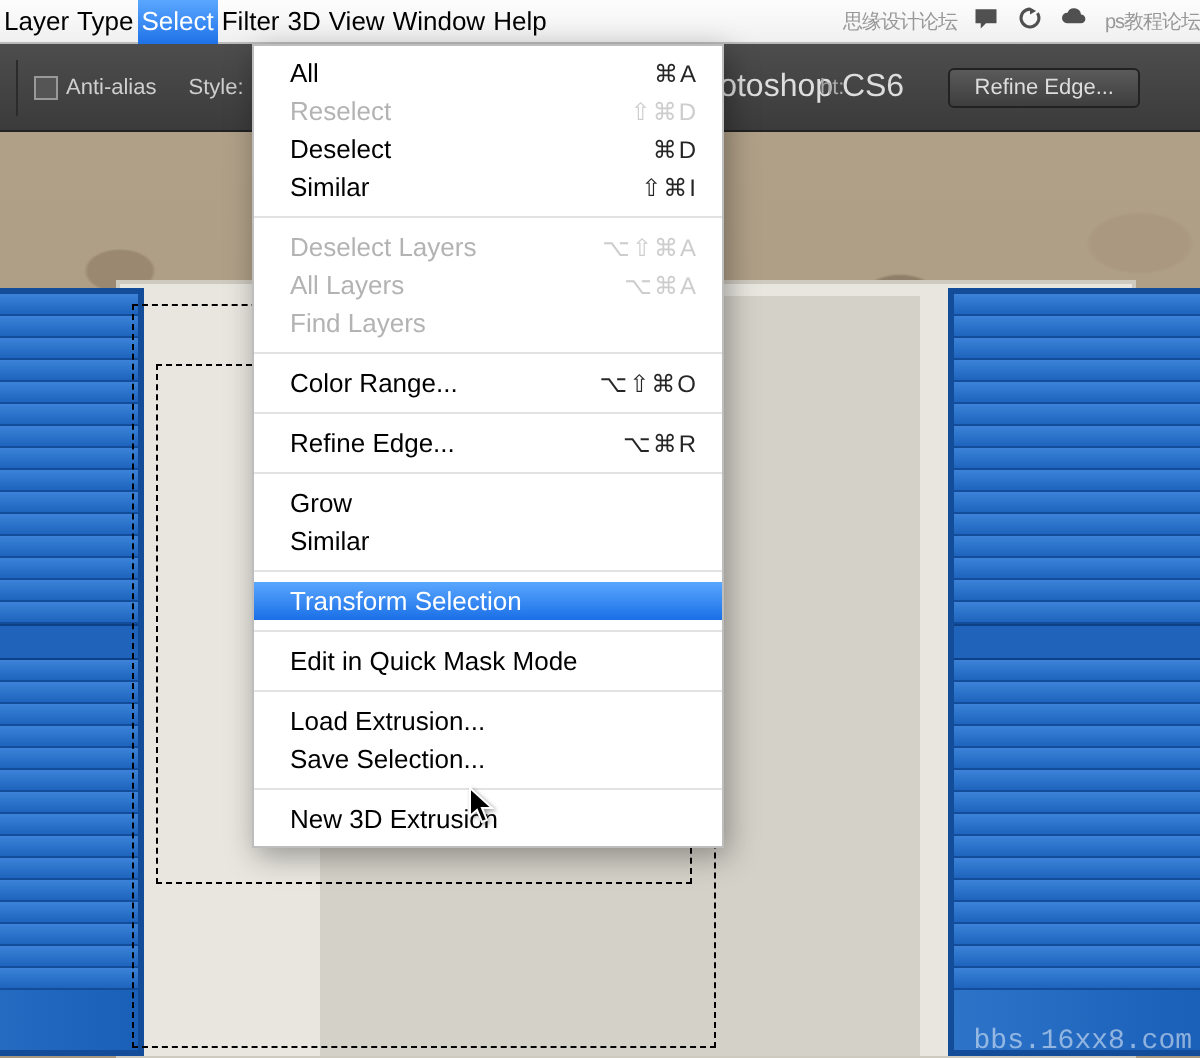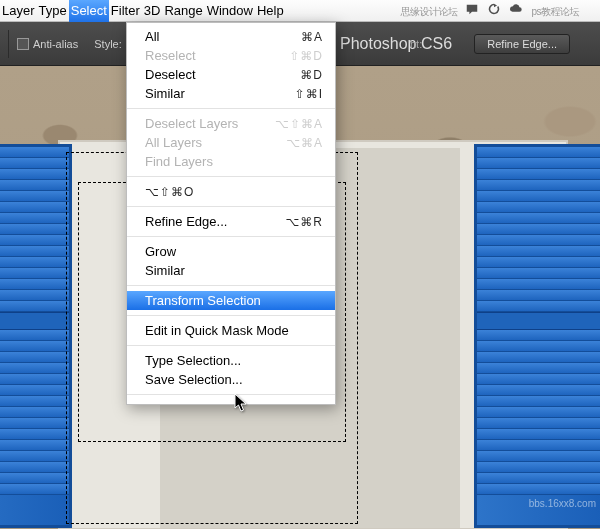--- a/index.html
+++ b/index.html
@@ -1,21 +1,21 @@
 <!DOCTYPE html>
 <html><head>
 <meta charset="utf-8">
 <style>
 * { margin: 0; padding: 0; box-sizing: border-box; font-family: "Lucida Grande", "Helvetica Neue", Arial, sans-serif; }
 body { width: 600px; height: 529px; overflow: hidden; background: #888; position: relative; }
 
 .menubar { height: 22px; background: linear-gradient(#fdfdfd, #f0f0f0); border-bottom: 1px solid #bbb; display: flex; align-items: center; font-size: 13px; color: #000; position: relative; z-index: 30; }
 .menubar .menu-item { padding: 0 2px; height: 22px; line-height: 22px; cursor: default; }
 .menubar .menu-item.selected { background: linear-gradient(#5aa7ff, #1f72e8); color: #fff; }
-.menubar .right-icons { margin-left: auto; display: flex; align-items: flex-end; gap: 8px; padding-right: 21px; opacity: 0.85; }
+.menubar .right-icons { margin-left: auto; display: flex; align-items: center; gap: 8px; padding-right: 0; opacity: 0.85; }
 .menubar .right-icons svg, .menubar .right-icons .watermark { height: 14px; }
 .watermark { font-size: 10px; color: #888; font-family: Arial; letter-spacing: -0.5px; white-space: nowrap; }
 
 .toolbar { height: 44px; background: linear-gradient(#4d4d4d, #3b3b3b); border-bottom: 1px solid #222; display: flex; align-items: center; color: #cfcfcf; font-size: 11px; position: relative; z-index: 10; }
 .tool-sep { width: 1px; height: 28px; background: #2b2b2b; margin: 0 8px; }
 .checkbox { width: 12px; height: 12px; border: 1px solid #999; background: #555; margin-right: 4px; display: inline-block; vertical-align: middle; }
 .tool-label { margin-right: 6px; color: #cfcfcf; }
 .style-box { width: 22px; height: 20px; background: #333; border: 1px solid #222; display: inline-block; }
 .app-title { color: #ddd; font-size: 16px; position: absolute; left: 340px; }
 .refine-btn { margin-left: auto; margin-right: 30px; background: linear-gradient(#5a5a5a,#3e3e3e); border: 1px solid #222; color: #ddd; font-size: 11px; padding: 3px 12px; border-radius: 3px; }
@@ -43,45 +43,45 @@
 .shutter { position: absolute; top: 78px; width: 130px; height: 384px; background: linear-gradient(90deg,#2d74c9,#1a5fb8); border: 3px solid #134d99; }
 .shutter.left { left: -58px; }
 .shutter.right { right: -4px; }
 .shutter .slat { height: 11px; border-bottom: 1px solid #134d99; background: linear-gradient(#3b82d8,#1e64be); }
 .shutter .mid-rail { height: 18px; background: #1f64ba; border-top: 1px solid #0e4088; border-bottom: 1px solid #0e4088; }
 
 .marquee { position: absolute; border: 1px dashed #000; background: rgba(255,255,255,0); }
 .marquee1 { left: 66px; top: 86px; width: 292px; height: 372px; }
 .marquee2 { left: 78px; top: 116px; width: 268px; height: 260px; }
 
-.dropdown { position: absolute; left: 126px; top: 22px; width: 210px; background: #fff; border: 1px solid #bdbdbd; box-shadow: 2px 4px 14px rgba(0,0,0,0.35); z-index: 40; font-size: 13px; color: #000; padding: 4px 0; }
+.dropdown { position: absolute; left: 126px; top: 22px; width: 236px; background: #fff; border: 1px solid #bdbdbd; box-shadow: 2px 4px 14px rgba(0,0,0,0.35); z-index: 40; font-size: 13px; color: #000; padding: 4px 0; }
 .dropdown .row { display: flex; align-items: center; height: 19px; padding: 0 12px 0 18px; cursor: default; }
 .dropdown .row.disabled { color: #b3b3b3; }
 .dropdown .row.highlight { background: linear-gradient(#5aa7ff,#1a6fe6); color: #fff; }
 .dropdown .row .label { flex: 1; }
 .dropdown .row .shortcut { font-size: 12px; color: inherit; opacity: 0.85; letter-spacing: 1px; }
 .dropdown .row.disabled .shortcut { color: #c5c5c5; }
 .dropdown .sep { height: 1px; background: #e2e2e2; margin: 5px 0; }
 .dropdown .sub-arrow { font-size: 10px; margin-left: 4px; }
 
 .cursor-arrow { position: absolute; left: 234px; top: 393px; z-index: 50; pointer-events: none; }
 .cursor-arrow svg { width: 16px; height: 20px; filter: drop-shadow(1px 1px 1px rgba(0,0,0,0.4)); }
 
-.corner-wm { position:absolute; right:4px; bottom:20px; font-size:10px; color:rgba(255,255,255,0.5); z-index:5; font-family:Liberation Sans, sans-serif; }
+.corner-wm { position:absolute; right:4px; bottom:0; font-size:14px; color:rgba(255,255,255,0.5); z-index:5; font-family:Liberation Mono, monospace; }
 </style>
 </head>
 <body>
 
 <div class="menubar">
   <div class="menu-item">Layer</div>
   <div class="menu-item">Type</div>
   <div class="menu-item selected">Select</div>
   <div class="menu-item">Filter</div>
   <div class="menu-item">3D</div>
-  <div class="menu-item">Range</div>
+  <div class="menu-item">View</div>
   <div class="menu-item">Window</div>
   <div class="menu-item">Help</div>
   <div class="right-icons">
     <span class="watermark">思缘设计论坛</span>
     <span><svg viewBox="0 0 16 16" width="14" height="14">
           <path fill="#333" d="M2 3h12v8H8l-3 3v-3H2z"></path>
         </svg></span>
     <span><svg viewBox="0 0 16 16" width="14" height="14">
           <path fill="#333" d="M8 2a6 6 0 1 0 5 2.7l-1.5 1A4.2 4.2 0 1 1 8 3.8V6l3.5-2L8 2z"></path>
         </svg></span>
@@ -206,20 +206,21 @@
     </div>
     <div class="row disabled">
       <span class="label">All Layers</span>
       <span class="shortcut">⌥⌘A</span>
     </div>
     <div class="row disabled">
       <span class="label">Find Layers</span>
     </div>
     <div class="sep"></div>
     <div class="row">
+      <span class="label">Color Range...</span>
       <span class="shortcut">⌥⇧⌘O</span>
     </div>
     <div class="sep"></div>
     <div class="row">
       <span class="label">Refine Edge...</span>
       <span class="shortcut">⌥⌘R</span>
     </div>
     <div class="sep"></div>
     <div class="row">
       <span class="label">Grow</span>
@@ -230,25 +231,28 @@
     <div class="sep"></div>
     <div class="row highlight">
       <span class="label">Transform Selection</span>
     </div>
     <div class="sep"></div>
     <div class="row">
       <span class="label">Edit in Quick Mask Mode</span>
     </div>
     <div class="sep"></div>
     <div class="row">
-      <span class="label">Type Selection...</span>
+      <span class="label">Load Extrusion...</span>
     </div>
     <div class="row">
       <span class="label">Save Selection...</span>
     </div>
     <div class="sep"></div>
+    <div class="row">
+      <span class="label">New 3D Extrusion</span>
+    </div>
   </div>
 
 <div class="cursor-arrow">
   <svg viewBox="0 0 16 20">
       <path d="M1 1 L1 15 L4.5 12 L7 18 L9.5 17 L7 11 L12 11 Z" fill="#000" stroke="#fff" stroke-width="1"></path>
     </svg>
 </div>
 
 </body></html>

